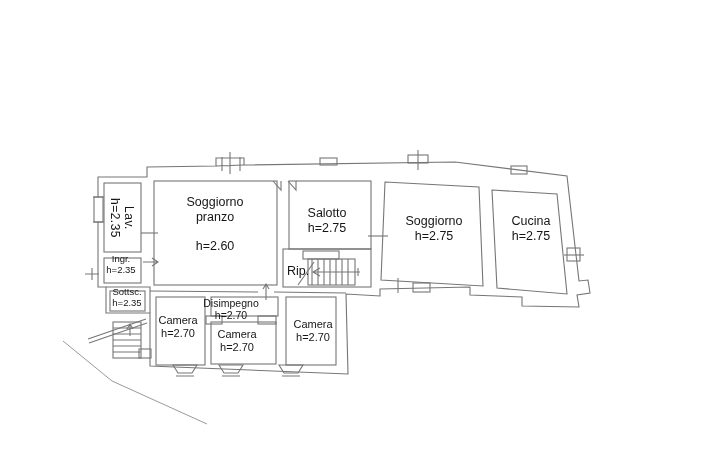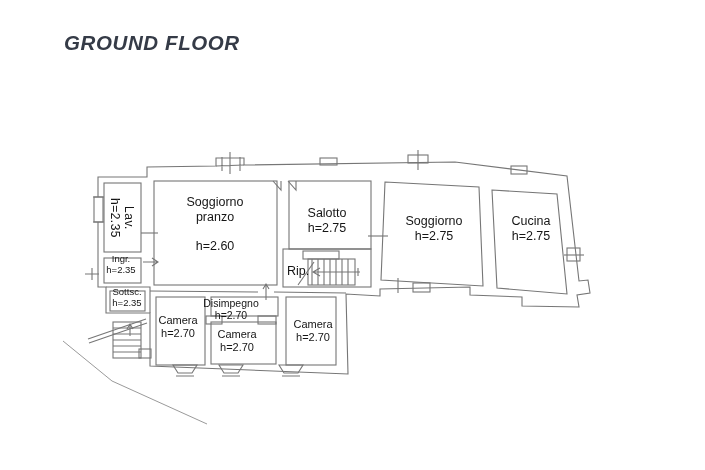--- a/index.html
+++ b/index.html
@@ -23,21 +23,20 @@
   .fs-dis{font-size:10.5px;}
   .h-gap{margin-top:14px;}
   .vertical{transform:translate(-50%,-50%) rotate(90deg);font-size:12px;letter-spacing:0.5px;}
 </style>
 </head>
 <body>
 
 <div class="screen">
 
   <div class="title-block">
-    <div class="title-en">GROUND FLOOR</div>
   </div>
 
   <div class="plan">
     <svg width="705" height="470" viewBox="0 0 705 470">
       <g stroke="#767676" stroke-width="1.1" fill="none">
 
         <path d="M98,177 L147,177 L147,167 L216,166 L216,158 L244,158 L244,165 L455,162 L567,176
              L579,281 L588,280 L590,293 L577,295 L579,307 L522,306 L522,297 L470,295 L470,287
              L380,289 L380,296 L346,294 L348,374 L150,366 L150,313 L106,313 L106,287 L98,287 Z"></path>
 

